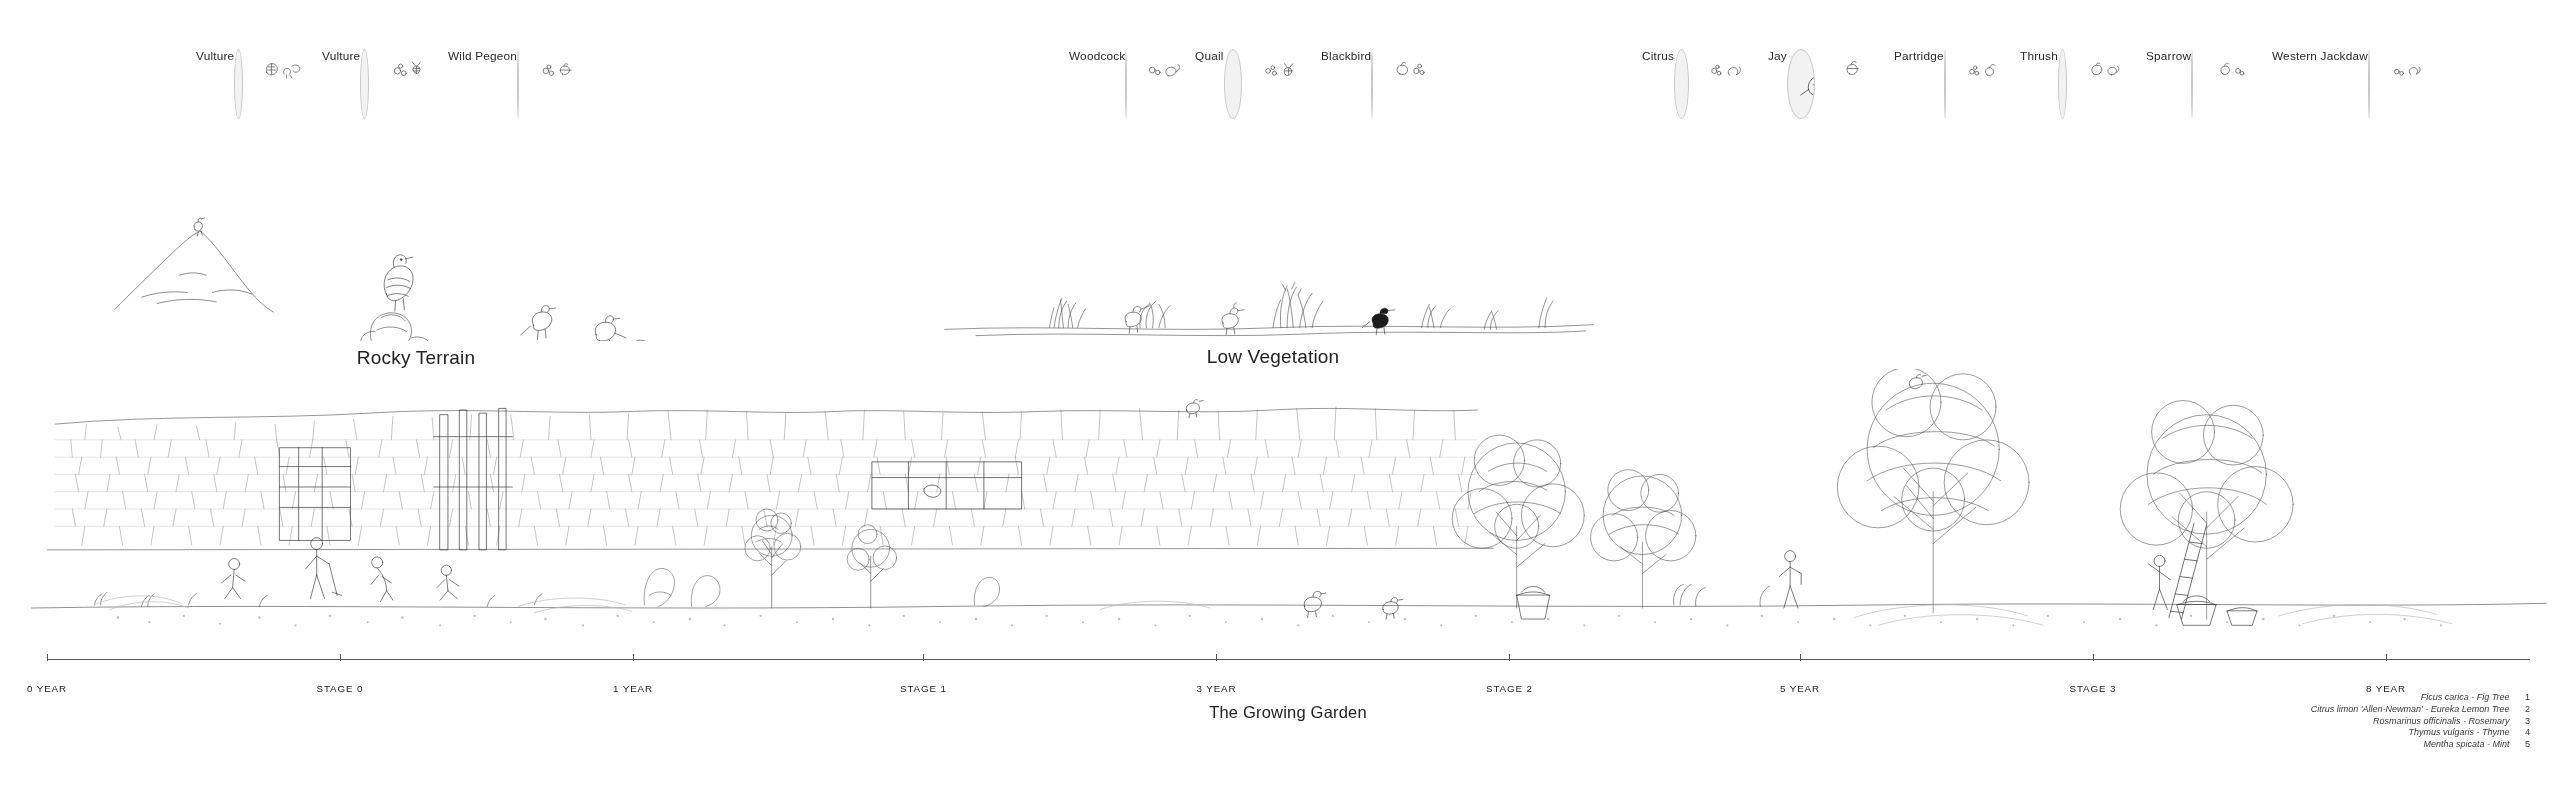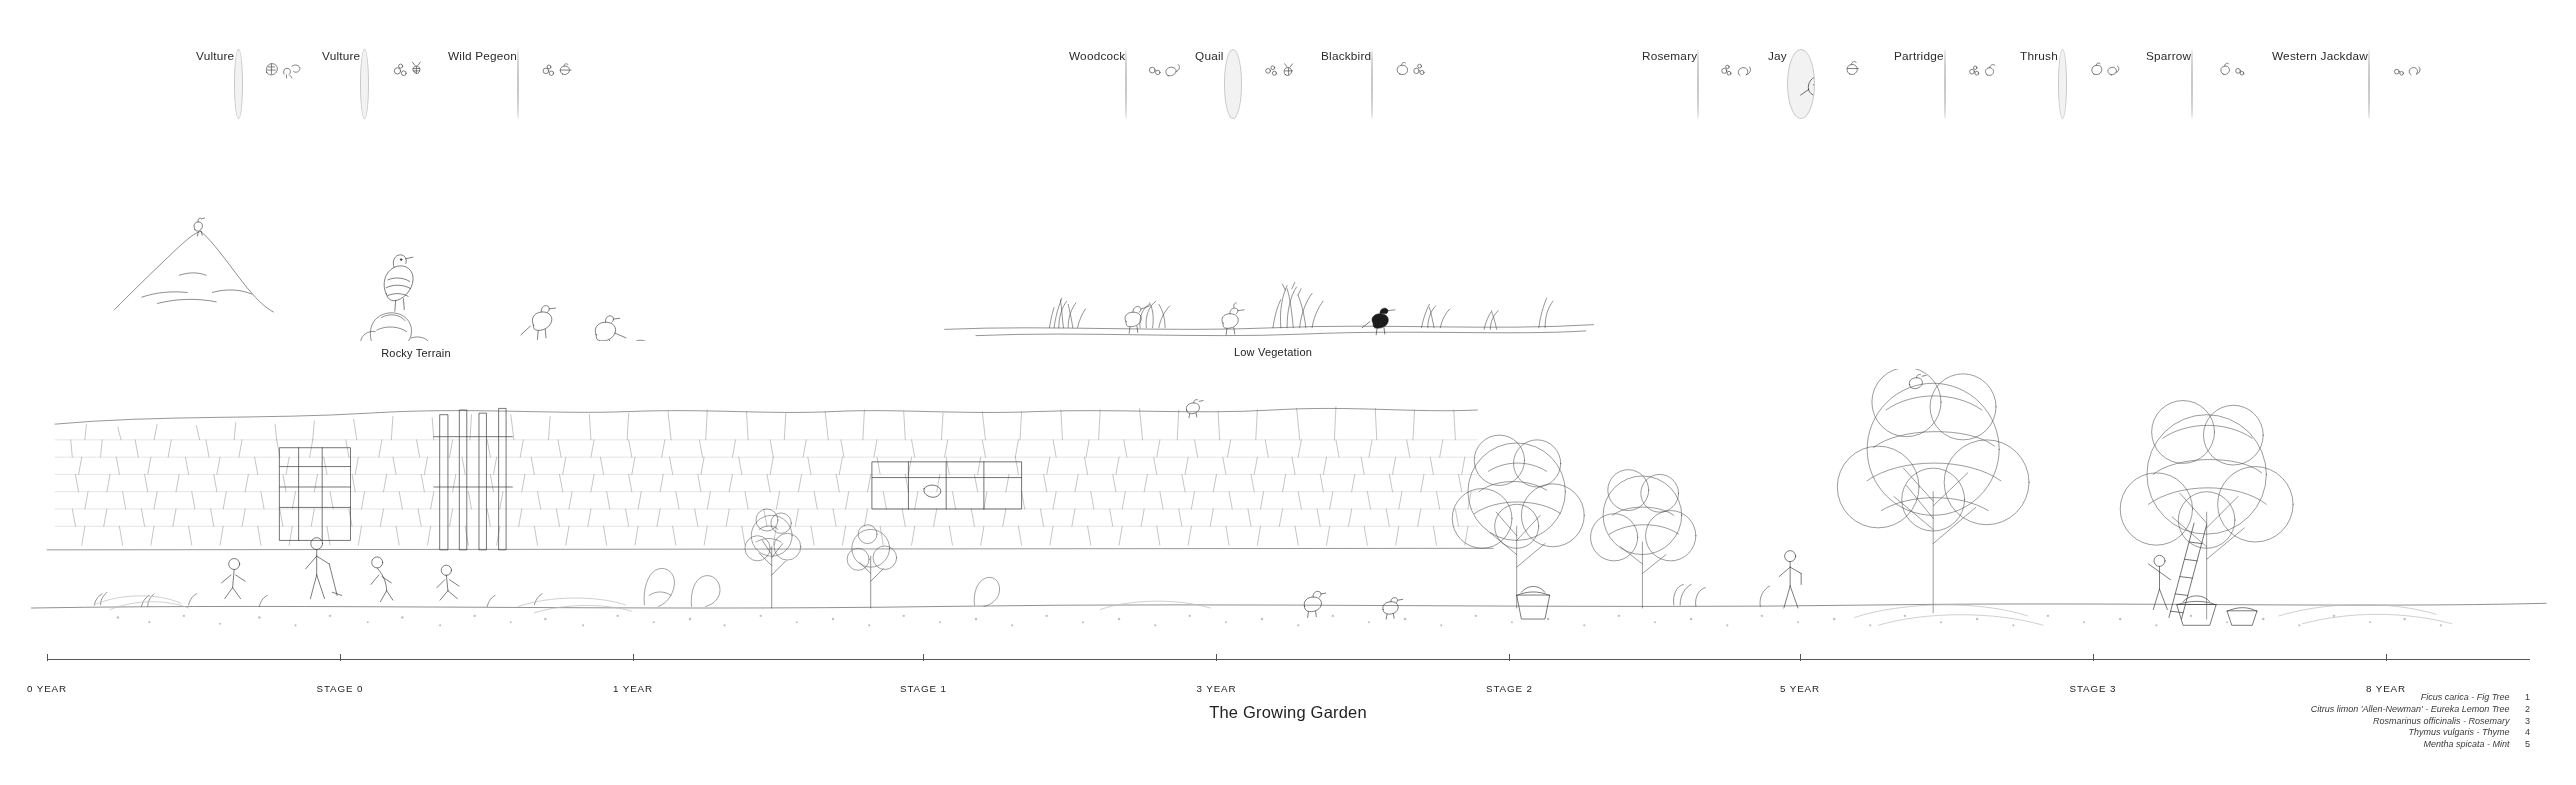--- a/index.html
+++ b/index.html
@@ -53,21 +53,21 @@
     margin-top: 5.5px;
     height: 27px;
     width: 79px;
     display: flex;
     align-items: center;
     justify-content: center;
   }
 
   
   .habitat-label {
-    font-size: 11px;
+    font-size: 19px;
     color: #222;
     text-align: center;
     letter-spacing: 0.2px;
   }
 
   
   .timeline-axis {
     position: absolute;
     left: 47px;
     width: 2483px;
@@ -311,21 +311,21 @@
             <circle cx="59" cy="14" r="2.4"></circle>
         </g>
       </svg>
     </div>
   </div>
 </div>
 
 <div class="bird-group" style="left:1642px; top:49px;">
 
   <div class="bird">
-    <div class="bird-name">Rosemary</div>
+    <div class="bird-name">Citrus</div>
     <div class="bird-circle">
       <svg class="scene-svg" width="68" height="68" viewBox="0 0 86 86">
         <g fill="none" stroke="#333" stroke-width="0.9" stroke-linecap="round" stroke-linejoin="round">
           <path d="M24 50 C22 40 30 31 42 31 C54 31 61 39 59 48 C57 57 46 62 35 60 C28 59 25 55 24 50 Z"></path>
           <path d="M42 31 C40 24 45 19 50 20 C55 21 56 27 53 30"></path>
           <path d="M47 19 C47 16 50 15 51 18 C52 15 55 15 55 18"></path>
           <path d="M55 26 L63 27 M55 30 L62 32"></path>
           <path d="M53 33 C52 37 55 38 56 35"></path>
           <circle cx="50" cy="25" r="1" fill="#333"></circle>
           <path d="M30 44 C38 40 50 41 57 47"></path>

